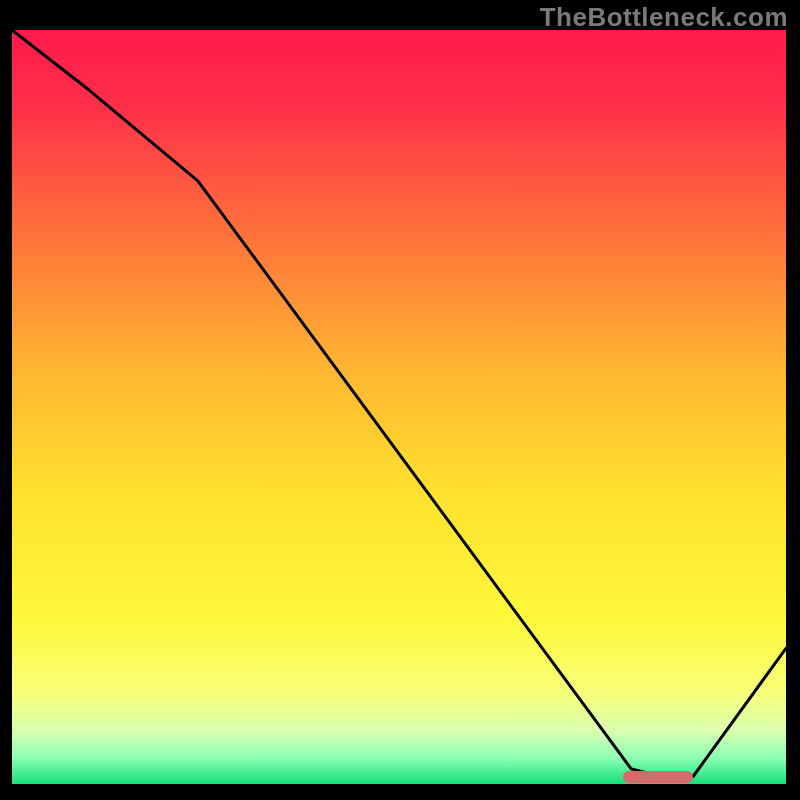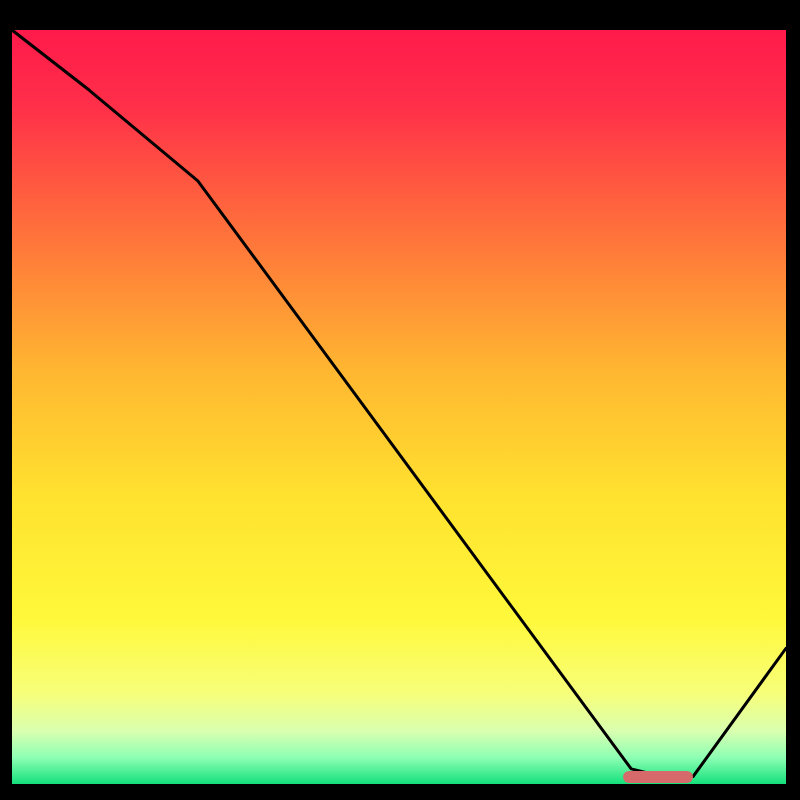--- a/index.html
+++ b/index.html
@@ -55,20 +55,21 @@
     background: #d66a6a;
     border-radius: 6px;
     z-index: 6;
   }
 </style>
 </head>
 <body>
 
 <div class="chart-container">
 
+  <div class="watermark">TheBottleneck.com</div>
 
   <div class="plot-frame">
     <div class="gradient">
       <svg id="bg-svg" width="774" height="754" viewBox="0 0 774 754" preserveAspectRatio="none">
         <defs>
           <linearGradient id="bg-grad" x1="0" y1="0" x2="0" y2="1">
               <stop offset="0%" stop-color="#ff1a4b"></stop>
               <stop offset="10%" stop-color="#ff2f49"></stop>
               <stop offset="25%" stop-color="#ff6a3c"></stop>
               <stop offset="45%" stop-color="#ffb631"></stop>

